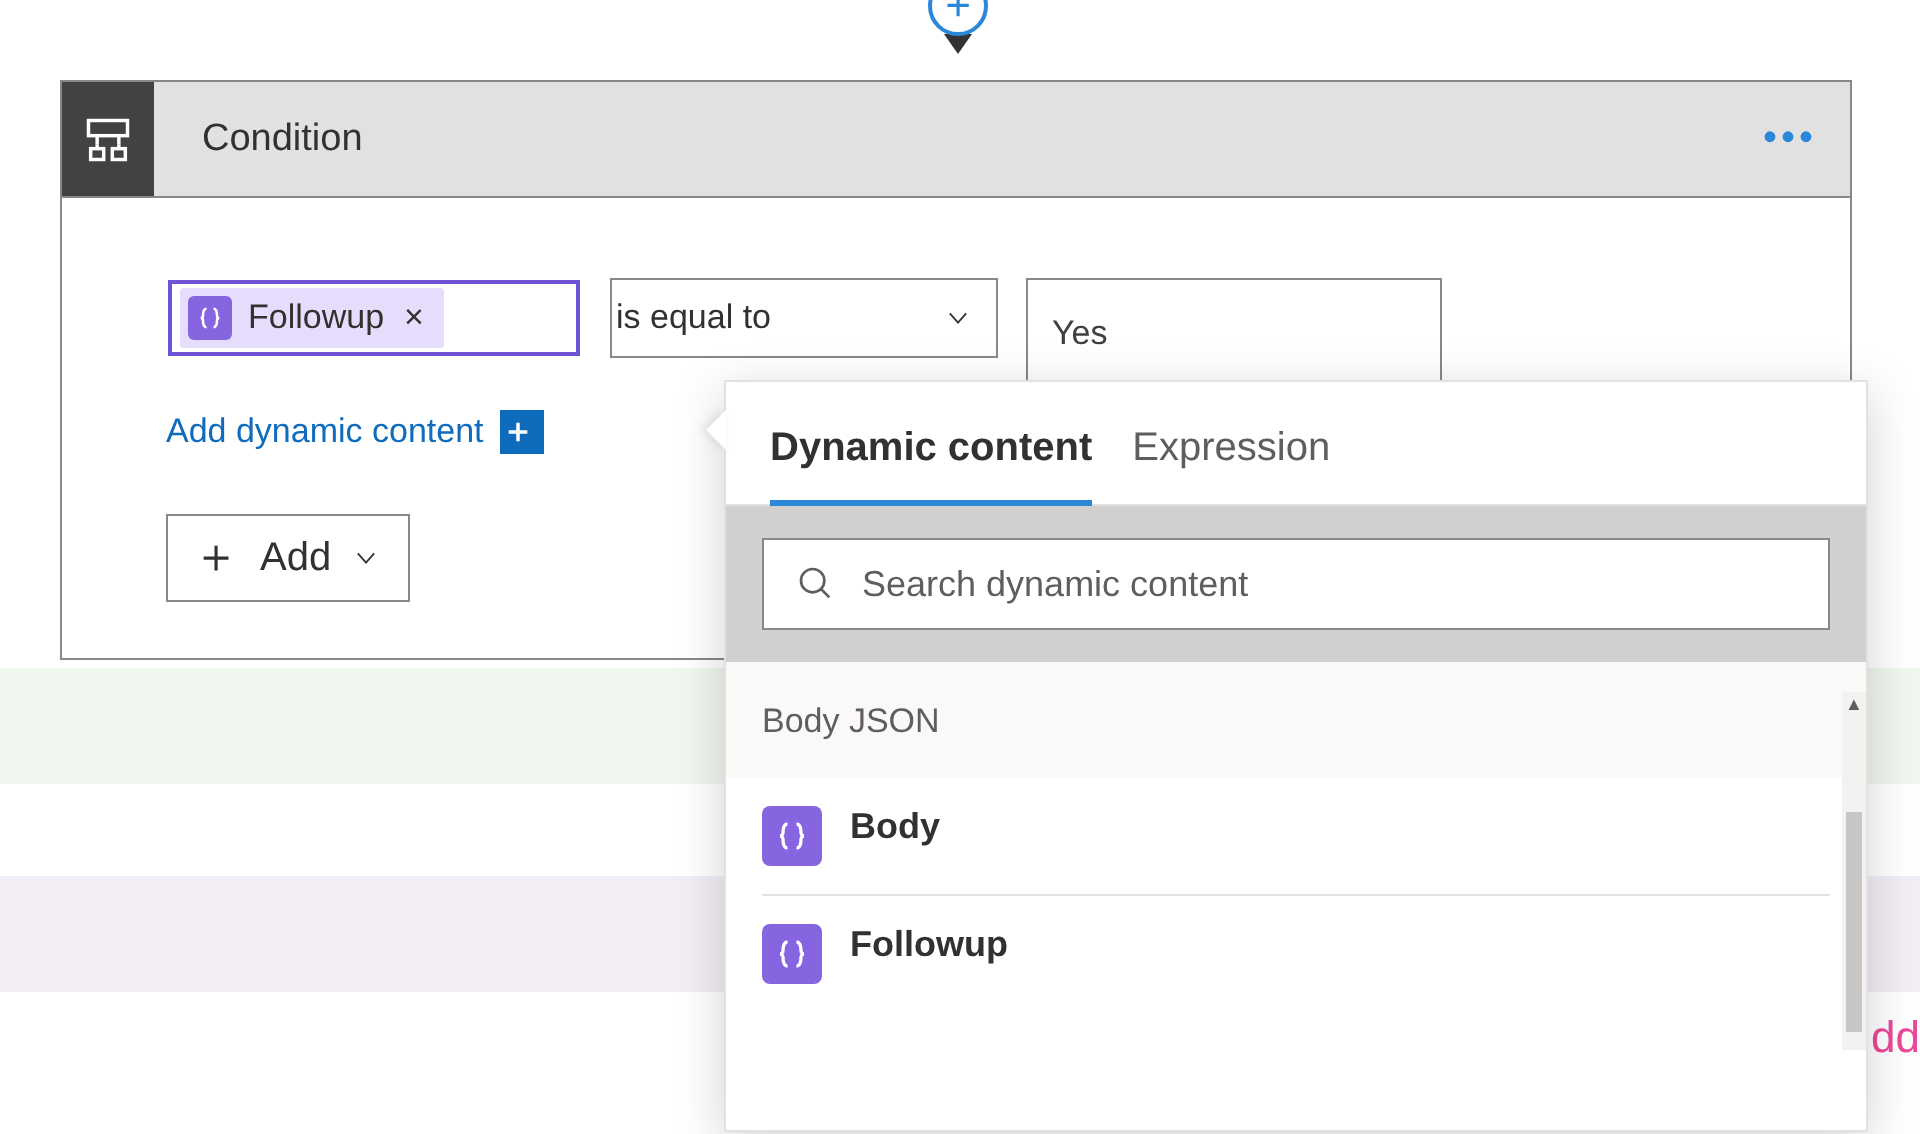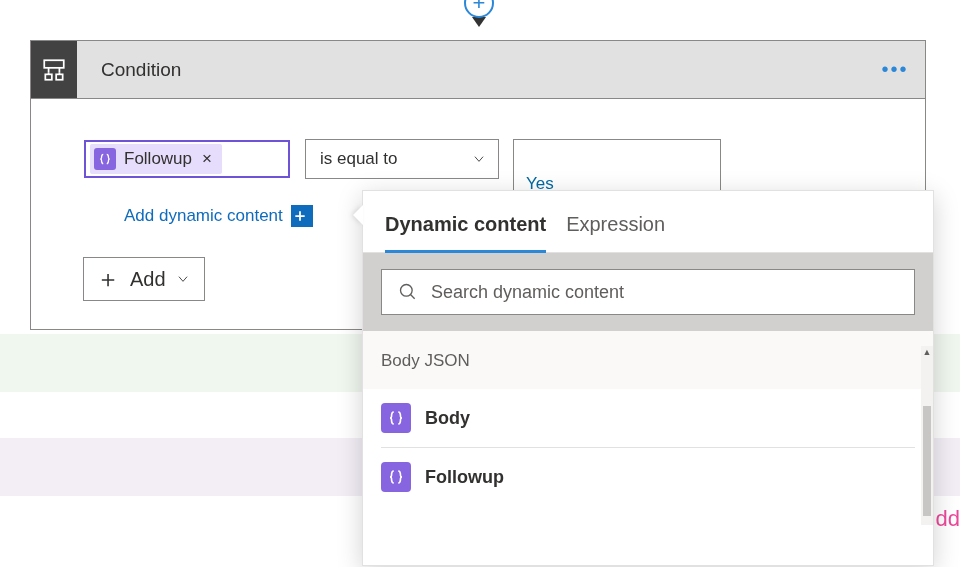--- a/index.html
+++ b/index.html
@@ -39,32 +39,32 @@
   }
   .token-icon {
     width: 22px; height: 22px; margin: 0 8px 0 4px; border-radius: 3px;
     background: #8764e0; display: flex; align-items: center; justify-content: center;
   }
   .token-label { font-size: 17px; color: #323130; padding-right: 6px; }
   .token-x { font-size: 17px; color: #323130; cursor: pointer; padding: 0 4px; }
 
   .operator {
     display: flex; align-items: center; justify-content: space-between;
-    width: 194px; height: 40px; border: 1px solid #8a8886; padding: 0 12px 0 14px;
+    width: 194px; height: 40px; border: 1px solid #8a8886; padding: 0 12px 0 2px;
     font-size: 17px; color: #323130; cursor: pointer;
   }
   .chevron { width: 14px; height: 14px; }
 
   .value-field {
     width: 208px; height: 56px; border: 1px solid #8a8886;
-    padding: 0 12px; font-size: 17px; color: #0369a1; display: flex; align-items: flex-end;
+    padding: 0 12px; font-size: 17px; color: #404040; display: flex; align-items: center;
   }
 
   .addbar { display: flex; align-items: center; gap: 8px; margin-top: 10px; }
-  .add-dyn { color: #0f6cbd; font-size: 17px; cursor: pointer; margin-left: 41px; }
+  .add-dyn { color: #0f6cbd; font-size: 17px; cursor: pointer; }
   .add-dyn-btn {
     width: 22px; height: 22px; background: #0f6cbd; color: #fff;
     display: flex; align-items: center; justify-content: center; font-size: 16px; font-weight: bold;
     border-right: 3px solid #0f6cbd;
   }
 
   .add-btn {
     display: inline-flex; align-items: center; gap: 10px; height: 44px;
     border: 1px solid #8a8886; padding: 0 14px 0 12px; margin-top: 30px;
     font-size: 20px; color: #323130; cursor: pointer;
@@ -95,21 +95,21 @@
     flex: 1; height: 46px; background: #fff; border: 1px solid #8a8886;
     display: flex; align-items: center; padding: 0 16px; gap: 11px;
   }
   .search-box input {
     border: none; outline: none; font-size: 18px; color: #323130; flex: 1; background: transparent;
   }
   .search-box input::placeholder { color: #605e5c; }
 
   .group-header { padding: 20px 18px 18px 18px; font-size: 17px; color: #605e5c; background: #faf9f8; }
   .result {
-    display: flex; align-items: center; gap: 14px; padding: 14px 18px; cursor: pointer;
+    display: flex; gap: 14px; padding: 14px 18px; cursor: pointer;
   }
   .divider { margin: 0 18px; height: 1px; background: #e1e1e1; }
   .result-icon {
     width: 30px; height: 30px; border-radius: 4px; background: #8764e0;
     display: flex; align-items: center; justify-content: center;
   }
   .result-label { font-size: 18px; color: #323130; font-weight: 600; }
 
   .scrollbar {
     position: absolute; right: 0; top: 155px; width: 12px; bottom: 40px; background: #f3f2f1;

